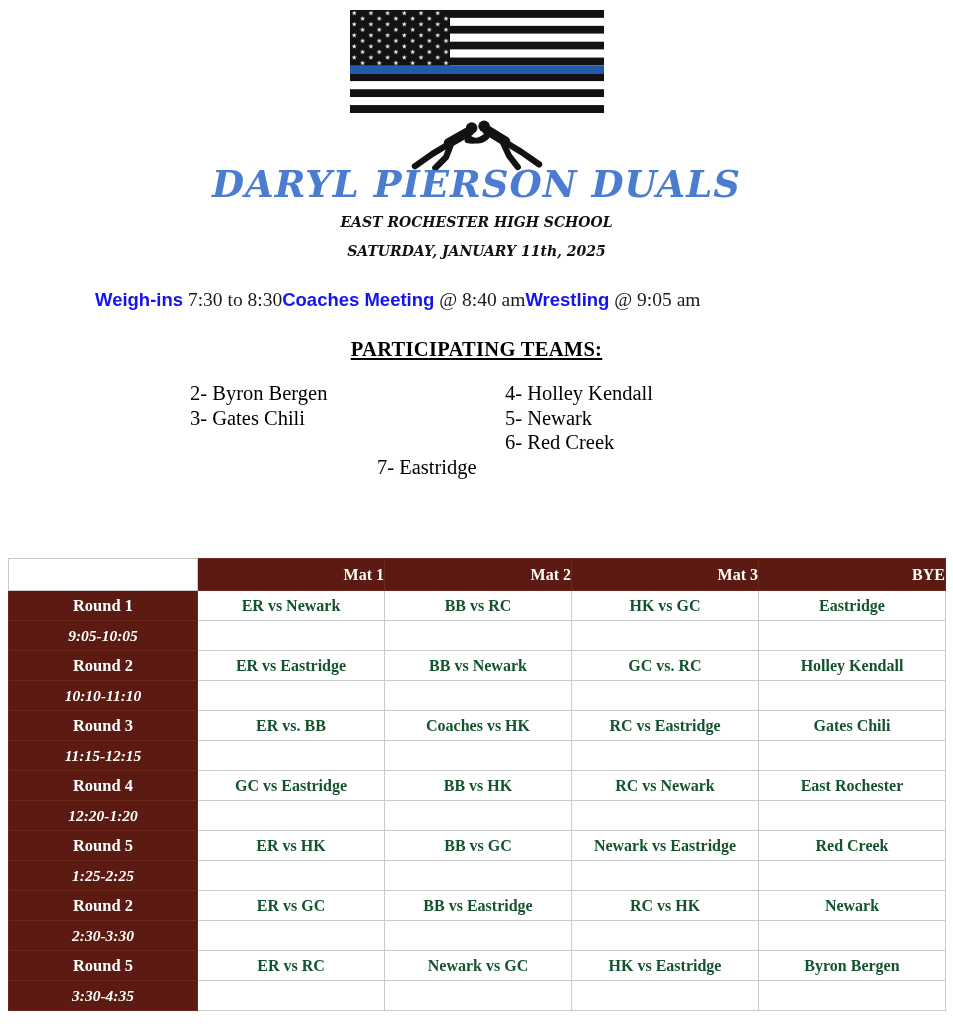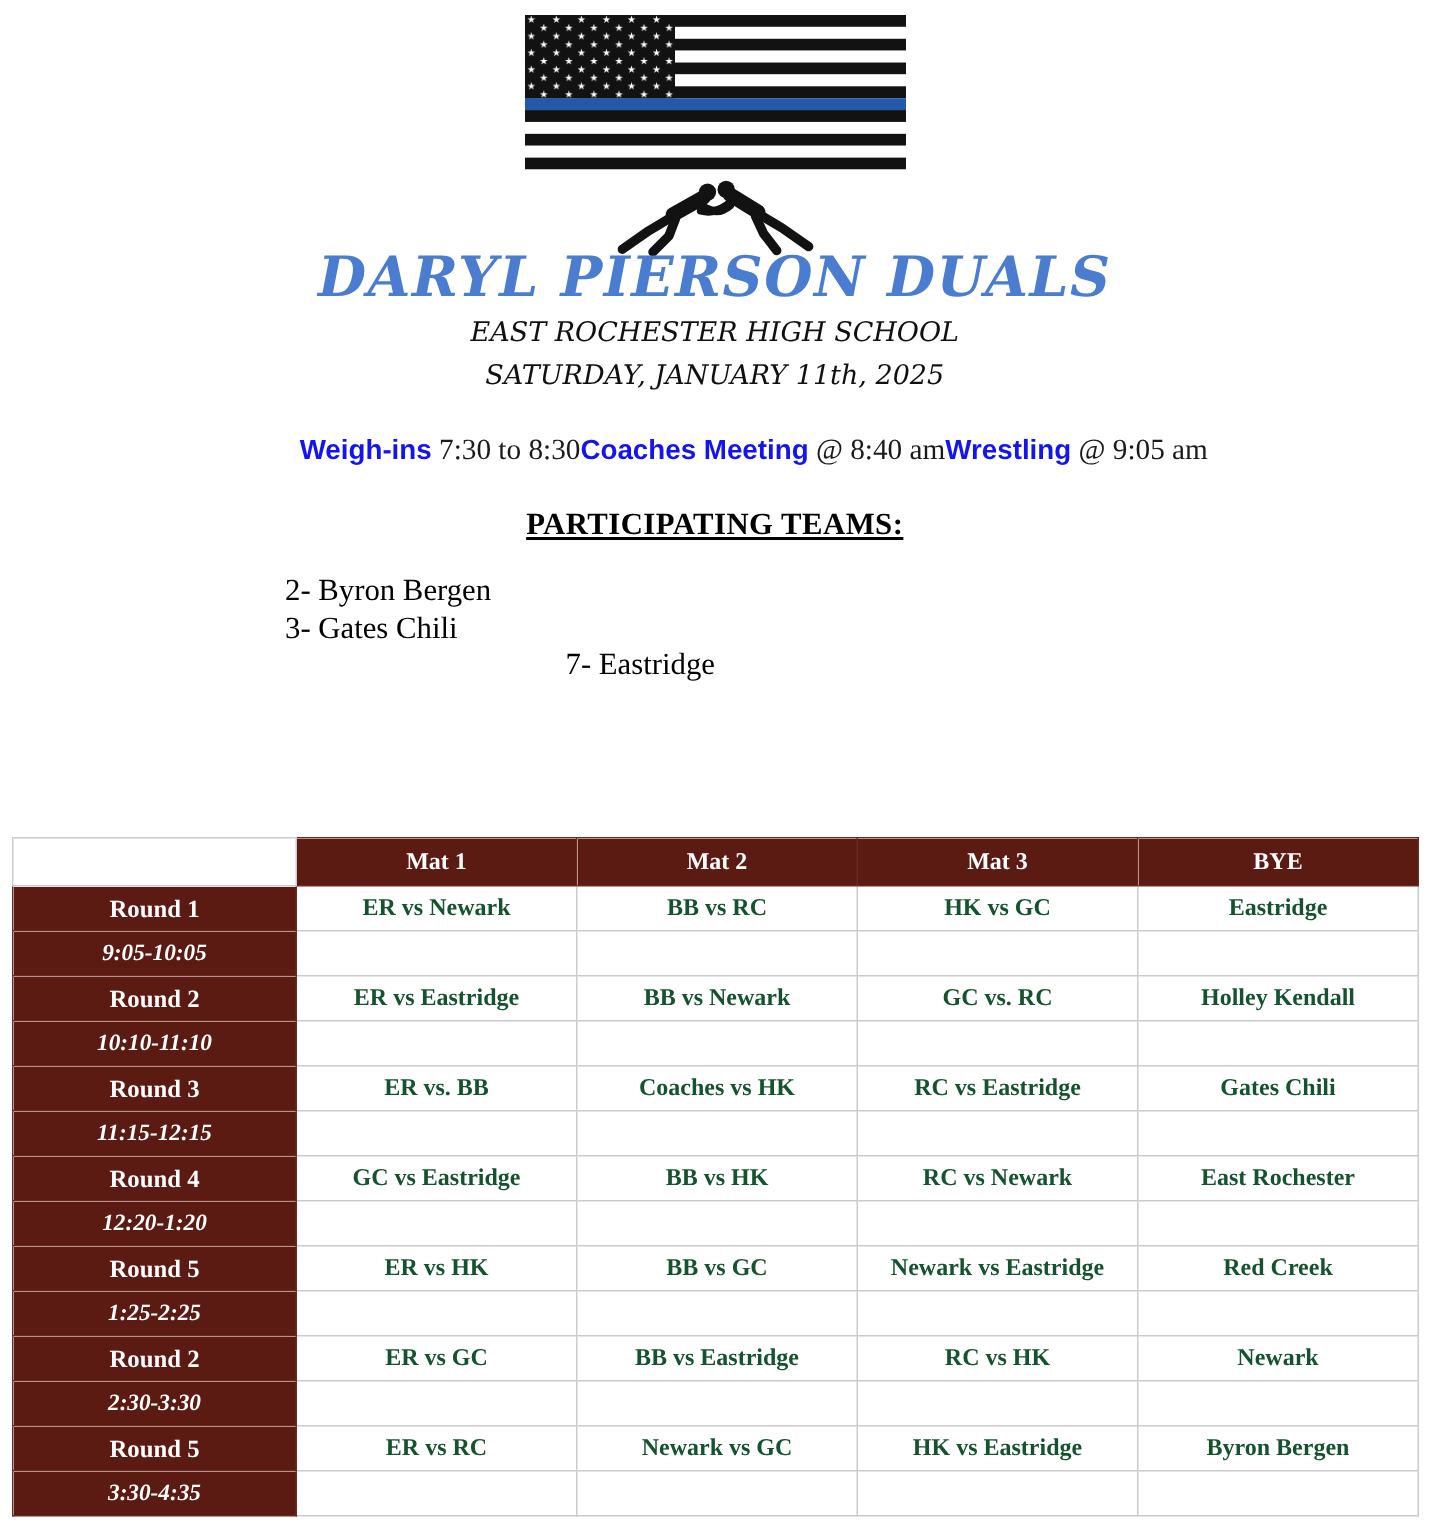--- a/index.html
+++ b/index.html
@@ -9,42 +9,42 @@
   
   .flag-wrap{padding-top:10px;text-align:center;}
   .flag{display:block;margin:0 auto;width:254px;height:103px;}
   .wrestlers{display:block;margin:3px auto 0;width:142px;height:56px;}
 
   
   .title{margin:-8px 0 0;text-align:center;font-family:"DejaVu Serif",serif;
          font-style:italic;font-weight:bold;font-size:37px;line-height:40px;
          letter-spacing:1px;color:#4a7cd0;}
   .subhead{margin-top:7px;text-align:center;font-family:"DejaVu Serif",serif;
-           font-style:italic;font-weight:normal;font-size:18px;line-height:22px;color:#101010;}
-
-  
-  .info-row{display:flex;justify-content:center;align-items:baseline;
+           font-style:italic;font-weight:bold;font-size:14px;line-height:22px;color:#101010;}
+
+  
+  .info-row{display:flex;justify-content:flex-start;align-items:baseline;
             margin-top:27px;padding-left:95px;padding-right:43px;
             font-size:19.5px;line-height:22px;}
   .info-label{color:#1414ee;font-weight:bold;font-family:"Liberation Sans",sans-serif;font-size:18.5px;}
   .info-value{color:#1a1a1a;}
 
   
   .teams-heading{margin-top:27px;text-align:center;font-weight:bold;font-size:20.5px;
                  line-height:23px;text-decoration:underline;letter-spacing:.3px;}
   .teams-wrap{margin:20px 0 0 190px;display:flex;font-size:20.5px;line-height:24.5px;}
   .teams-col{width:315px;}
   .team-bottom{margin-left:377px;font-size:20.5px;line-height:24.5px;}
 
   
   .schedule{position:absolute;top:558px;left:8px;width:937px;
             border-collapse:collapse;table-layout:fixed;}
   .schedule th,.schedule td{border:1px solid #cbcbcb;padding:0;text-align:center;
             vertical-align:middle;height:29px;overflow:hidden;white-space:nowrap;}
-  .schedule thead th{height:31px;}
+  .schedule thead th{height:31px;text-align:right;}
   .dark{background:#5b1a12;color:#fff;border-color:#6d281e !important;}
   .stub{background:#ffffff;border-color:#d5d5d5;}
   .mat-head{font-size:16px;font-weight:bold;}
   .round-cell{font-size:16.5px;font-weight:bold;margin-left:20px;}
   .time-cell{font-size:15.5px;font-weight:bold;font-style:italic;}
   .match{color:#14532d;font-weight:bold;font-size:16px;}
 </style>
 </head>
 <body>
 
@@ -112,20 +112,25 @@
       <span class="info-value">@ 9:05 am</span>
     </div>
   </div>
 
   <div class="teams-heading">PARTICIPATING TEAMS:</div>
   <div class="teams-wrap">
     <div class="teams-col">
       <div>2- Byron Bergen</div>
       <div>3- Gates Chili</div>
     </div>
+    <div class="teams-col">
+      <div>4- Holley Kendall</div>
+      <div>5- Newark</div>
+      <div>6- Red Creek</div>
+    </div>
   </div>
   <div class="team-bottom">7- Eastridge</div>
 
   <table class="schedule">
     <colgroup>
       <col style="width:189px">
         <col style="width:187px">
         <col style="width:187px">
         <col style="width:187px">
         <col style="width:187px">

